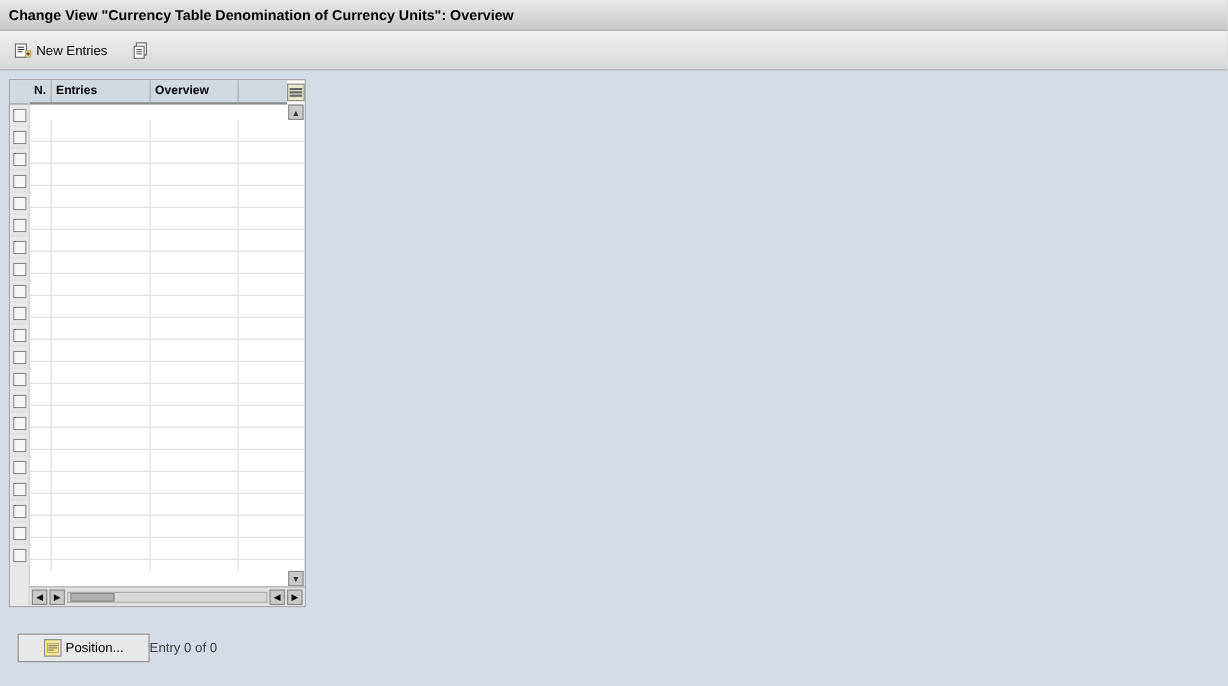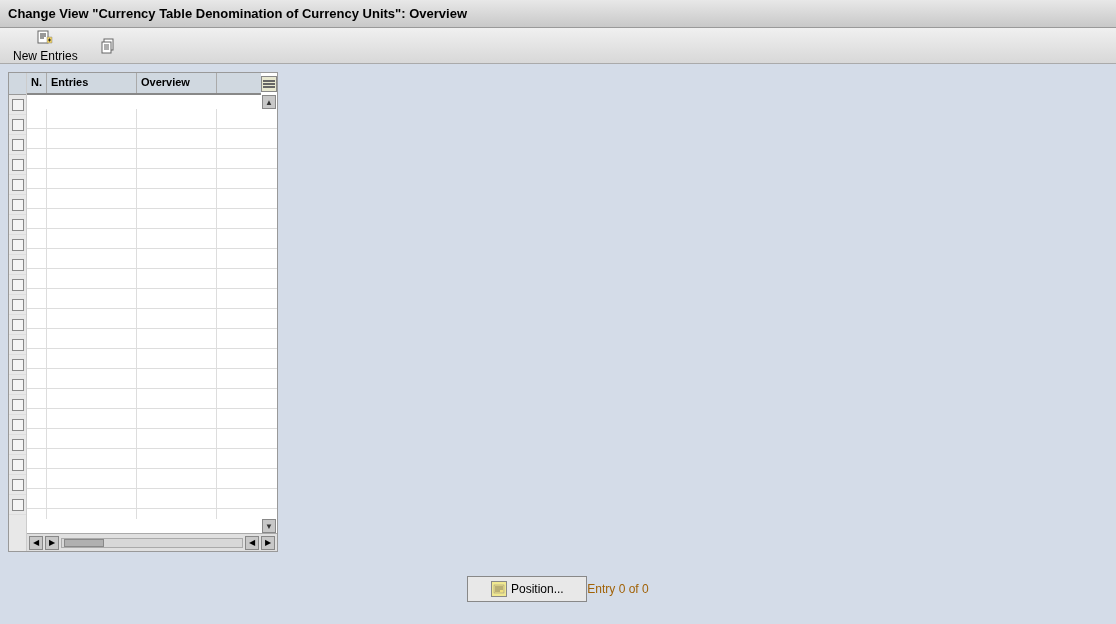--- a/index.html
+++ b/index.html
@@ -39,21 +39,20 @@
     .toolbar-btn {
       display: flex;
       align-items: center;
       gap: 4px;
       cursor: pointer;
       padding: 2px 4px;
       border: 1px solid transparent;
       background: transparent;
       font-size: 12px;
       color: #000;
-      flex-direction: column;
     }
 
     .watermark {
       flex: 1;
       text-align: center;
       color: #aaa;
       font-size: 14px;
       font-style: italic;
     }
 
@@ -197,21 +196,21 @@
       align-items: center;
       justify-content: center;
       cursor: pointer;
       font-size: 9px;
     }
 
     
     .footer-area {
       display: flex;
       align-items: center;
-      justify-content: center;
+      justify-content: flex-start;
       margin-top: 16px;
       padding: 8px;
     }
 
     .position-btn {
       display: flex;
       align-items: center;
       gap: 4px;
       background: #e8e8e8;
       border: 1px solid #888;
@@ -228,21 +227,21 @@
       background: #f0e890;
       border: 1px solid #888;
       display: flex;
       align-items: center;
       justify-content: center;
       font-size: 8px;
     }
 
     .entry-info {
       font-size: 12px;
-      color: #a16207;
+      color: #404040;
     }
 
     
     .new-entries-icon {
       width: 16px;
       height: 16px;
       display: inline-flex;
       align-items: center;
       justify-content: center;
     }

